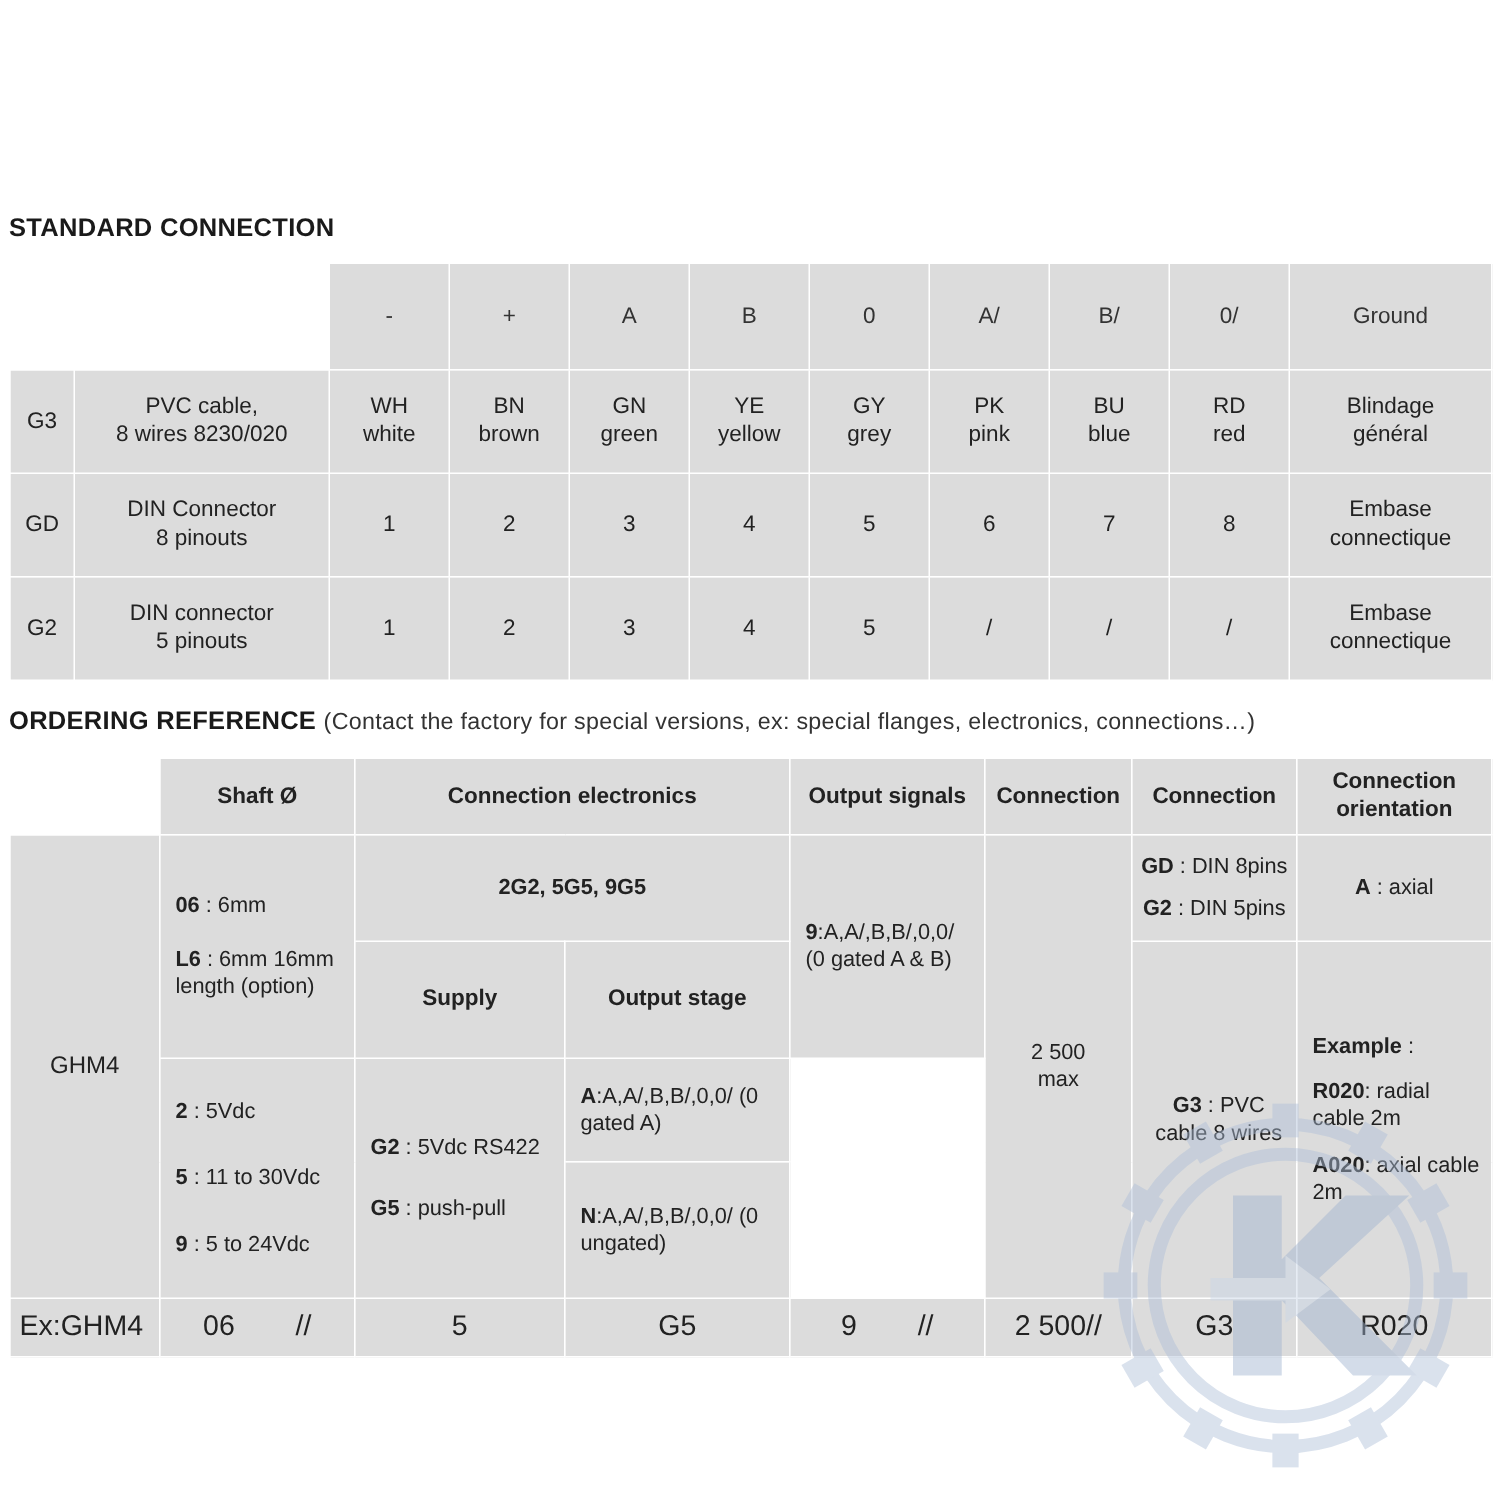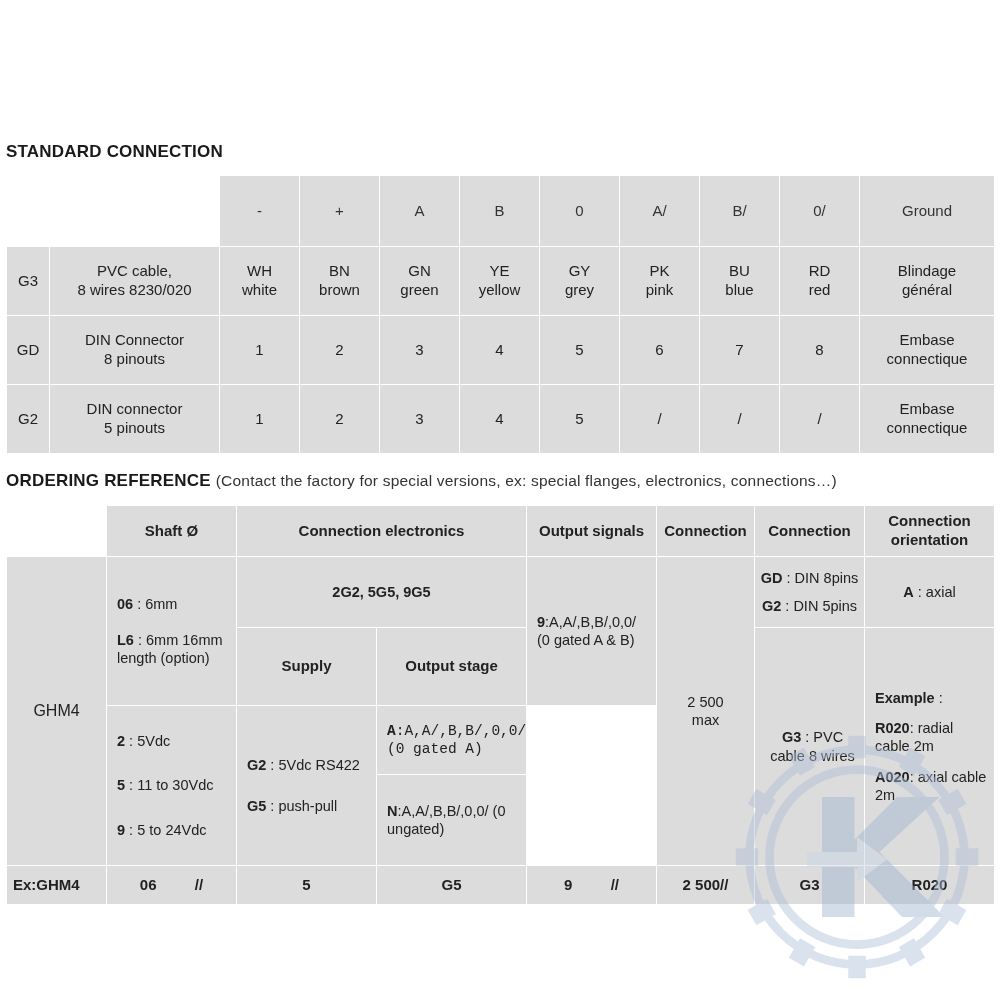--- a/index.html
+++ b/index.html
@@ -83,21 +83,21 @@
     background: #dcdcdc;
     font-size: 14.5px;
   }
   #ord-table td.head {
     font-weight: bold;
     font-size: 15px;
     height: 42px;
   }
   #ord-table td.blank { background: #ffffff; border-color: #ffffff; }
   #ord-table td.left { text-align: left; padding-left: 10px; }
-  #ord-table td.ex { font-weight: bold; height: 30px; font-size: 15px; }
+  #ord-table td.ex { font-weight: normal; height: 30px; font-size: 19px; }
   #ord-table td.ex-left { text-align: left; padding-left: 6px; }
   b { font-weight: bold; }
 </style>
 </head>
 <body>
 
 <div class="page">
 
   <div class="section-title" id="std-title">STANDARD CONNECTION</div>
 
@@ -243,21 +243,21 @@
         <div style="height:26px"></div>
         <div><b>5</b> : 11 to 30Vdc</div>
         <div style="height:26px"></div>
         <div><b>9</b> : 5 to 24Vdc</div>
       </td>
       <td rowspan="2" class="left" style="vertical-align:middle;">
         <div><b>G2</b> :  5Vdc RS422</div>
         <div style="height:22px"></div>
         <div><b>G5</b> : push-pull</div>
       </td>
-      <td class="left" style="height:60px;font-family:Liberation Mono, monospace;">
+      <td class="left" style="height:60px;">
         <span><b>A</b>:A,A/,B,B/,0,0/ (0 gated A)</span>
       </td>
     </tr>
 
     <tr>
       <td class="left" style="height:82px;">
         <span><b>N</b>:A,A/,B,B/,0,0/ (0 ungated)</span>
       </td>
     </tr>
 

